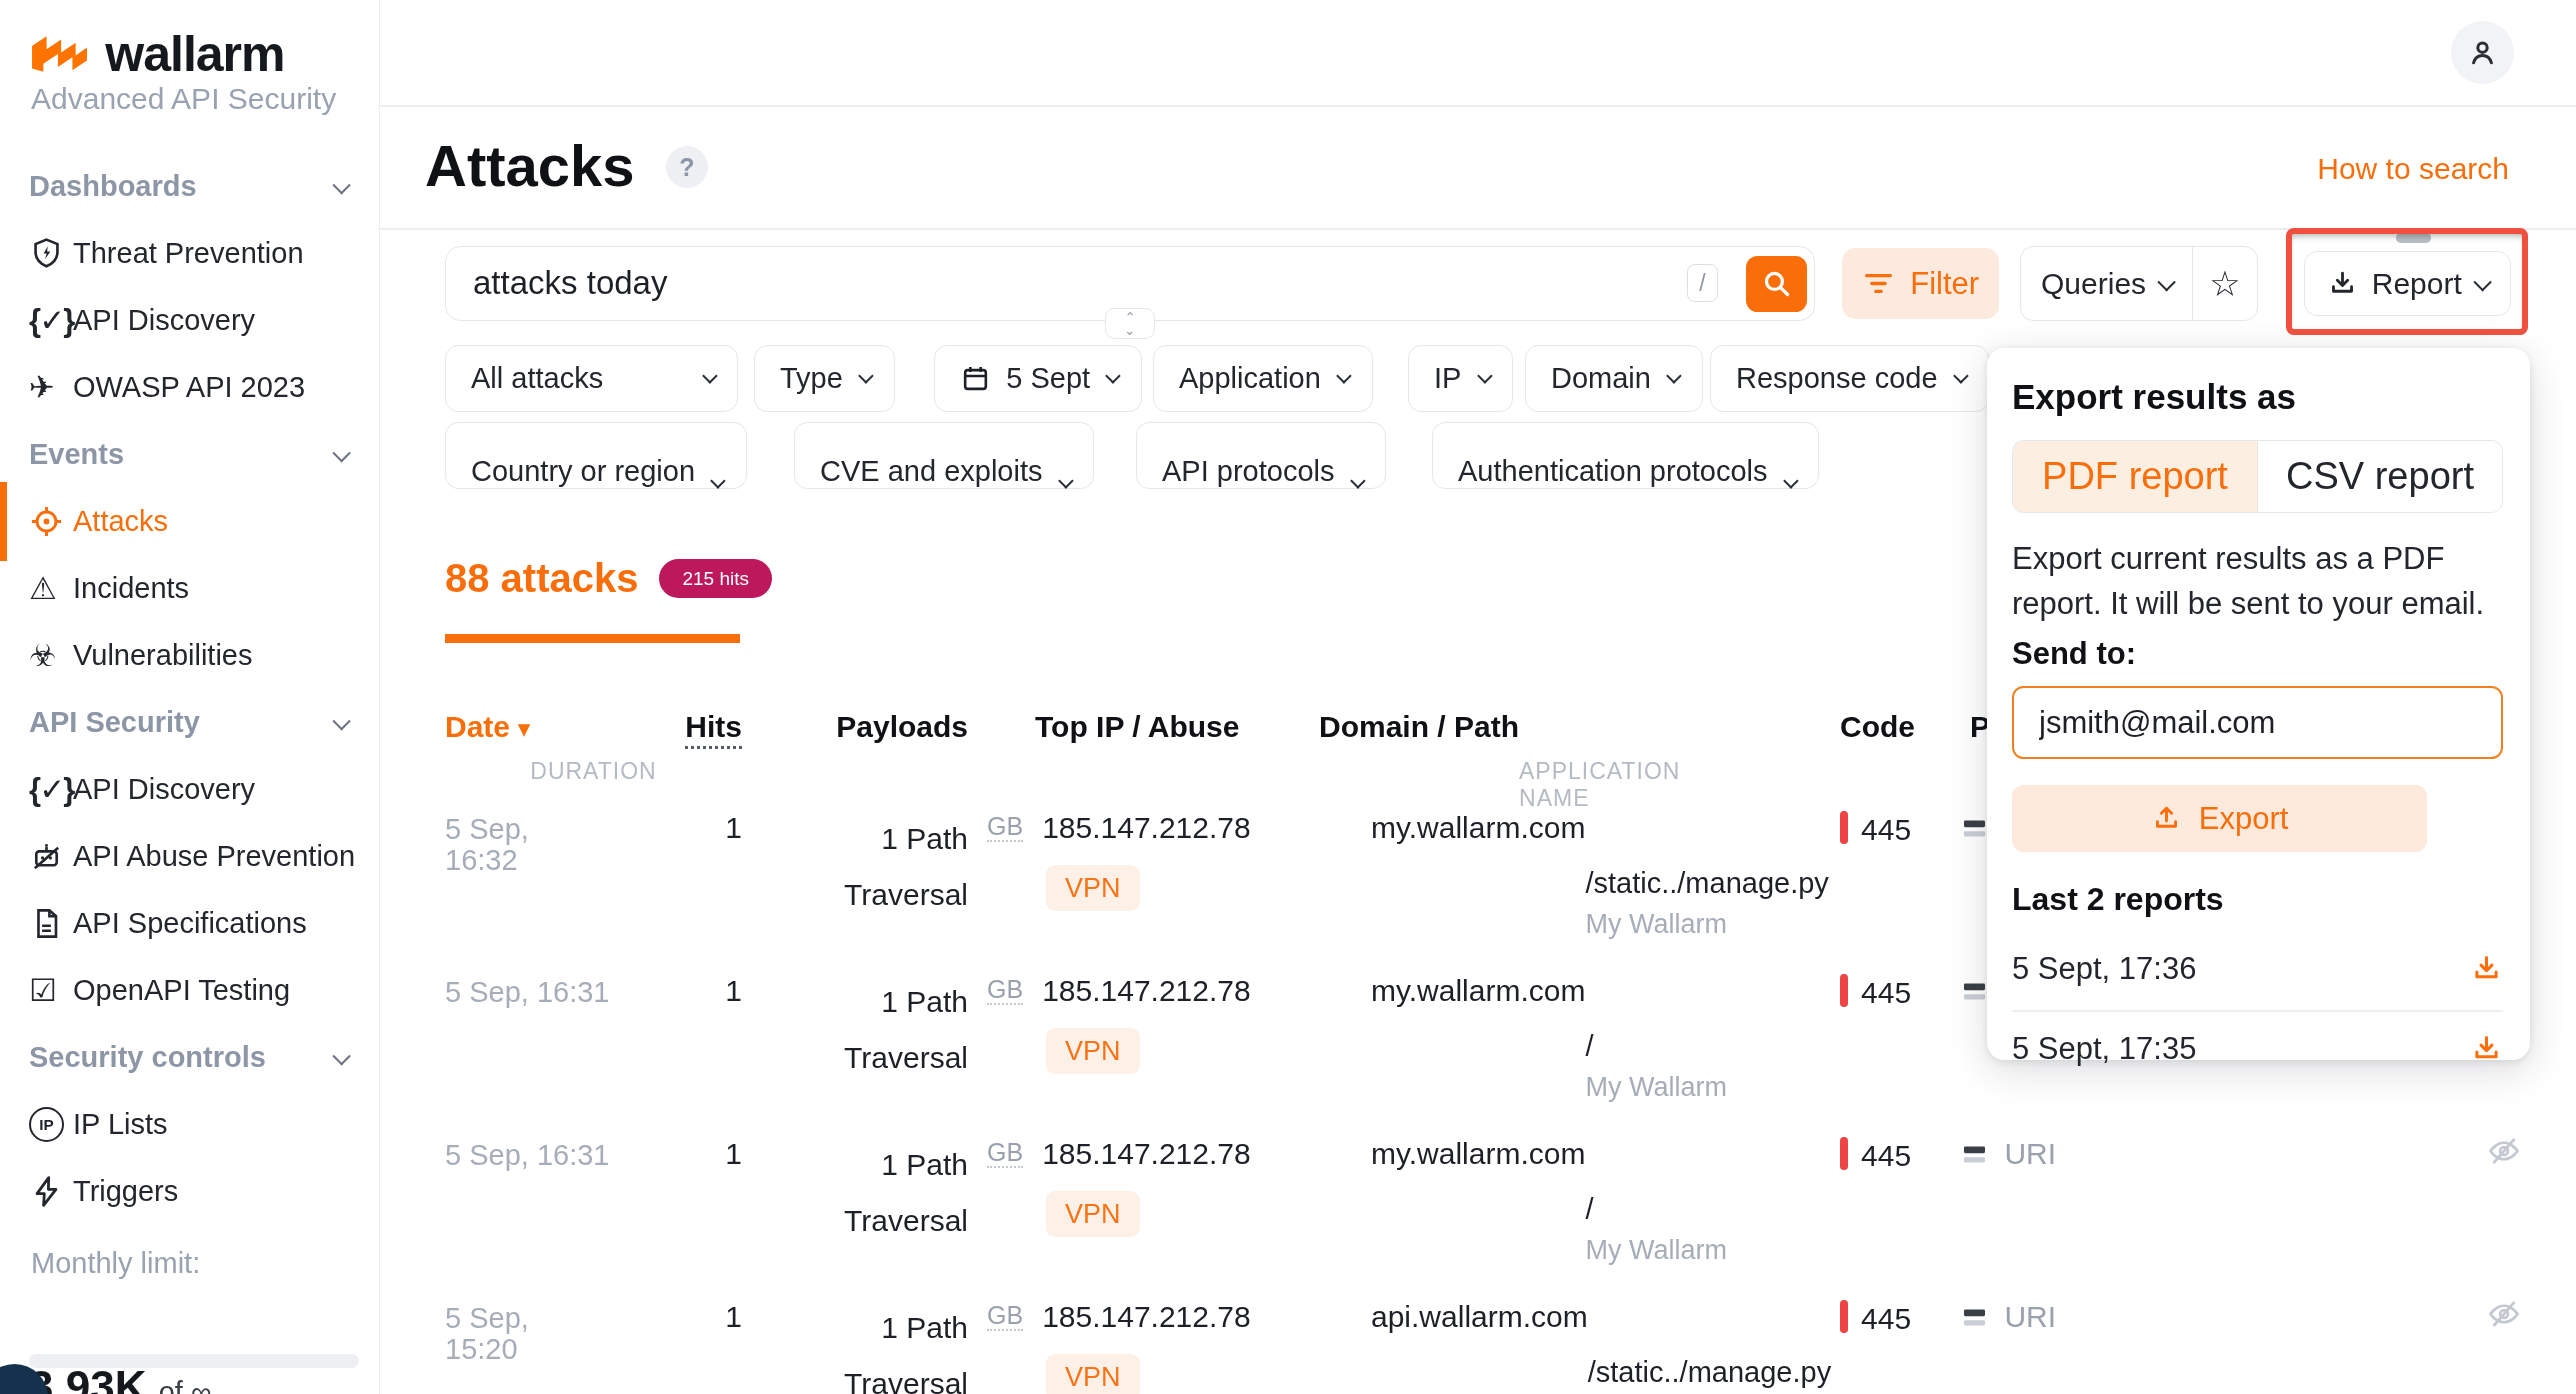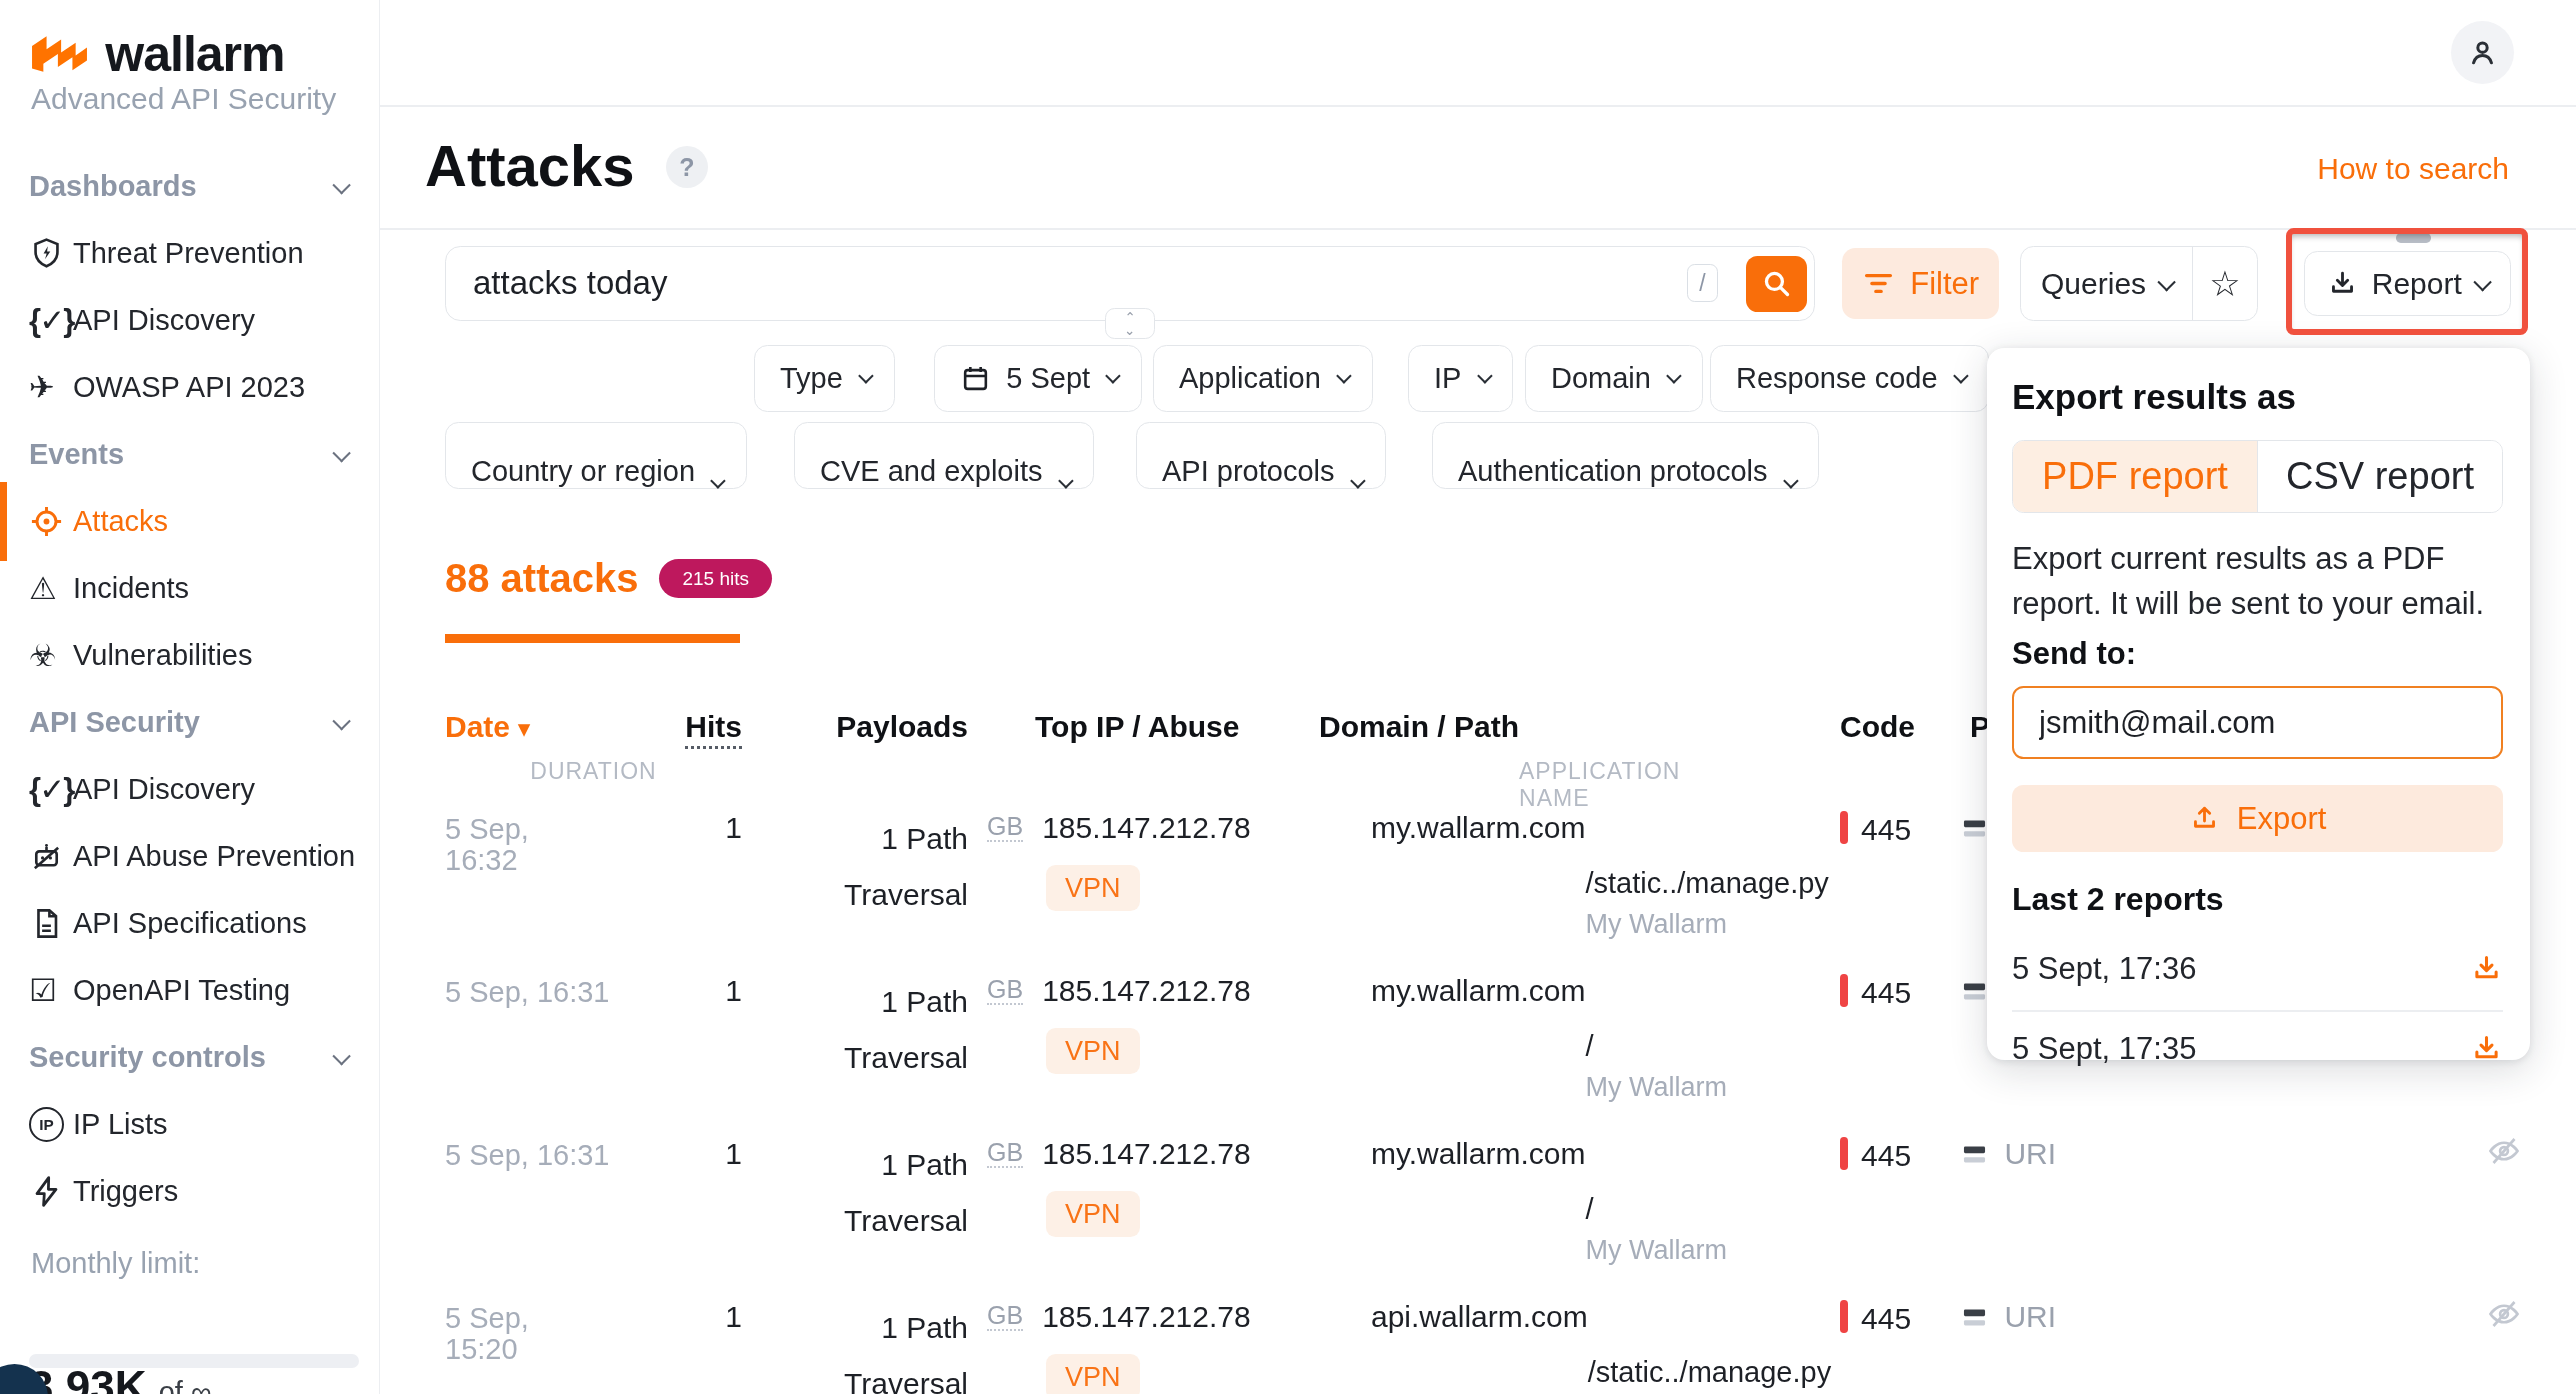--- a/index.html
+++ b/index.html
@@ -99,21 +99,21 @@
   
   .popup { position:absolute; left:1987px; top:348px; width:543px; height:712px; background:#fff; border-radius:17.3px; box-shadow:0 9.6px 38px rgba(30,35,48,.16), 0 1.9px 7.7px rgba(30,35,48,.10); z-index:50; }
   .popup-title { position:absolute; left:25px; top:29px; font-size:35px; font-weight:bold; color:#0f1115; }
   .toggle { position:absolute; left:25px; top:92px; width:491px; height:73px; border:1.9px solid #e3e6ea; border-radius:11.5px; display:flex; overflow:hidden; }
   .tg { flex:1; display:flex; align-items:center; justify-content:center; font-size:38px; cursor:pointer; background:#fff; color:#23262c; }
   .tg.active { background:#fdeee2; color:#f96e0a; }
   .tg + .tg { border-left:1.9px solid #e3e6ea; }
   .popup-desc { position:absolute; left:25px; top:188px; width:491px; font-size:31px; line-height:45px; color:#23262c; }
   .sendto { position:absolute; left:25px; top:288px; font-size:31px; font-weight:bold; color:#0f1115; }
   .email-input { position:absolute; left:25px; top:338px; width:491px; height:73px; border:2.9px solid #f08021; border-radius:11.5px; font-size:31px; font-family:inherit; color:#1d2026; padding:0 25px; outline:none; }
-  .export-btn { position:absolute; left:25px; top:437px; width:491px; height:67px; background:#fdeadd; border-radius:11.5px; display:flex; align-items:center; justify-content:center; gap:17.3px; color:#f96e0a; font-size:31px; cursor:pointer; }
+  .export-btn { position:absolute; left:25px; top:437px; width:415px; height:67px; background:#fdeadd; border-radius:11.5px; display:flex; align-items:center; justify-content:center; gap:17.3px; color:#f96e0a; font-size:31px; cursor:pointer; }
   .last-reports { position:absolute; left:25px; top:533px; font-size:32px; font-weight:bold; color:#0f1115; }
   .report-row { position:absolute; left:25px; width:491px; height:59px; display:flex; align-items:center; justify-content:space-between; font-size:31px; color:#23262c; }
   .rr1 { top:591px; } .rr2 { top:671px; }
   .report-divider { position:absolute; left:25px; top:662px; width:491px; height:1.9px; background:#eceef1; }
   .dl { color:#f96e0a; cursor:pointer; display:flex; }
 
   svg { display:block; }
 </style>
 </head>
 <body>
@@ -295,20 +295,24 @@
       <svg width="31" height="31" viewBox="0 0 24 24" fill="none" stroke="#23262c" stroke-width="2.2" stroke-linecap="round" stroke-linejoin="round">
           <path d="M12 4v9 M8 9.5 L12 13.5 L16 9.5 M5 14.5v3.5h14v-3.5"></path>
         </svg>
     </span>
     <span>Report</span>
     <span class="chev dark"></span>
   </div>
   <div class="popup-caret"></div>
   <div class="annotation-box"></div>
 
+  <div class="chip spread" style="left:445px;width:293px">
+    <span>All attacks</span>
+      <span class="chev"></span>
+  </div>
   <div class="chip" style="left:754px">
     <span>Type</span>
       <span class="chev"></span>
   </div>
   <div class="chip" style="left:934px">
     <span>
       <svg width="31" height="31" viewBox="0 0 24 24" fill="none" stroke="#1d2026" stroke-width="2">
           <rect x="4" y="5.5" width="16" height="14.5" rx="2"></rect>
           <path d="M8 3v4 M16 3v4 M4 10h16"></path>
         </svg>

